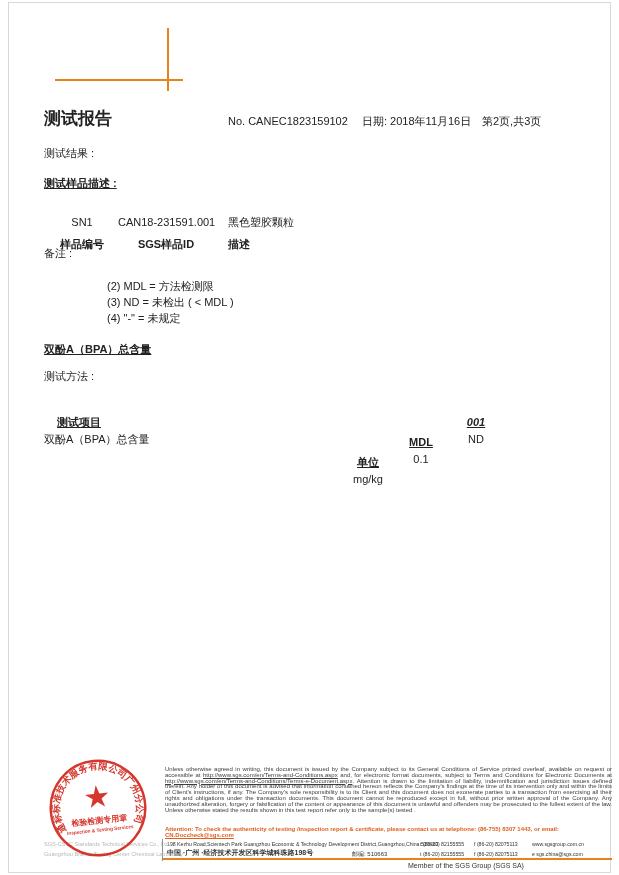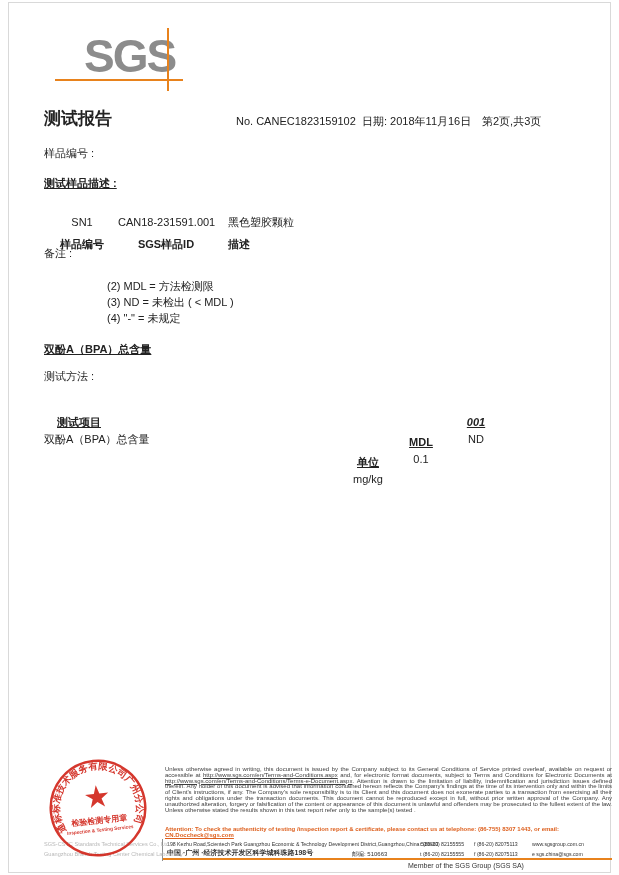--- a/index.html
+++ b/index.html
@@ -9,21 +9,21 @@
   
   .page-edge{left:8px;top:2px;width:601px;height:869px;border:1px solid #d9d9d9;}
   
   .logo-text{left:84px;top:33px;font-size:46px;line-height:46px;font-weight:bold;
              color:#8c8c8c;letter-spacing:-2px;}
   .logo-hline{left:55px;top:79px;width:128px;height:2px;background:#e8821c;}
   .logo-vline{left:167px;top:28px;width:2px;height:63px;background:#e8821c;}
   
   .report-title{left:44px;top:108px;font-size:17px;line-height:22px;font-weight:bold;color:#222;text-align:right;}
   .hdr{font-size:11px;line-height:14px;color:#222;top:114px;white-space:nowrap;}
-  .report-no{left:208px;padding-left:28px;}
+  .report-no{left:200px;padding-left:28px;}
   .report-date{left:362px;}
   .report-pageinfo{left:482px;}
   
   .body-txt{font-size:11px;line-height:15px;color:#222;white-space:nowrap;}
   .lbl-result{left:44px;top:146px;}
   .h-underline{font-weight:bold;text-decoration:underline;}
   .lbl-sampledesc{left:44px;top:176px;}
   .st-h{top:198px;font-weight:bold;text-align:center;margin-top:39px;}
   .st-r{top:215px;text-align:center;}
   .st-c1{left:44px;width:76px;}
@@ -68,30 +68,29 @@
   .member{left:408px;top:862px;font-size:7px;color:#333;white-space:nowrap;}
   .stamp{left:46px;top:756px;width:104px;height:104px;opacity:.93;transform:rotate(-6deg);z-index:5;}
 </style>
 </head>
 <body>
 
 <div id="doc">
 
   <div class="abs page-edge"></div>
 
-  <div class="abs logo-text">SGS</div>
   <div class="abs logo-hline"></div>
   <div class="abs logo-vline"></div>
 
   <div class="abs report-title">测试报告</div>
   <div class="abs hdr report-no">No. CANEC1823159102</div>
   <div class="abs hdr report-date">日期: 2018年11月16日</div>
   <div class="abs hdr report-pageinfo">第2页,共3页</div>
 
-  <div class="abs body-txt lbl-result">样品编号 :</div>
+  <div class="abs body-txt lbl-result">测试结果 :</div>
   <div class="abs body-txt lbl-sampledesc h-underline">测试样品描述 :</div>
 
   <div class="abs body-txt st-h st-c1">样品编号</div>
   <div class="abs body-txt st-h st-c2">SGS样品ID</div>
   <div class="abs body-txt st-h st-c3" style="left:228px;">描述</div>
   <div class="abs body-txt st-r st-c1">SN1</div>
   <div class="abs body-txt st-r st-c2">CAN18-231591.001</div>
   <div class="abs body-txt st-r st-c3" style="left:228px;">黑色塑胶颗粒</div>
 
   <div class="abs body-txt lbl-remarks">备注 :</div>

